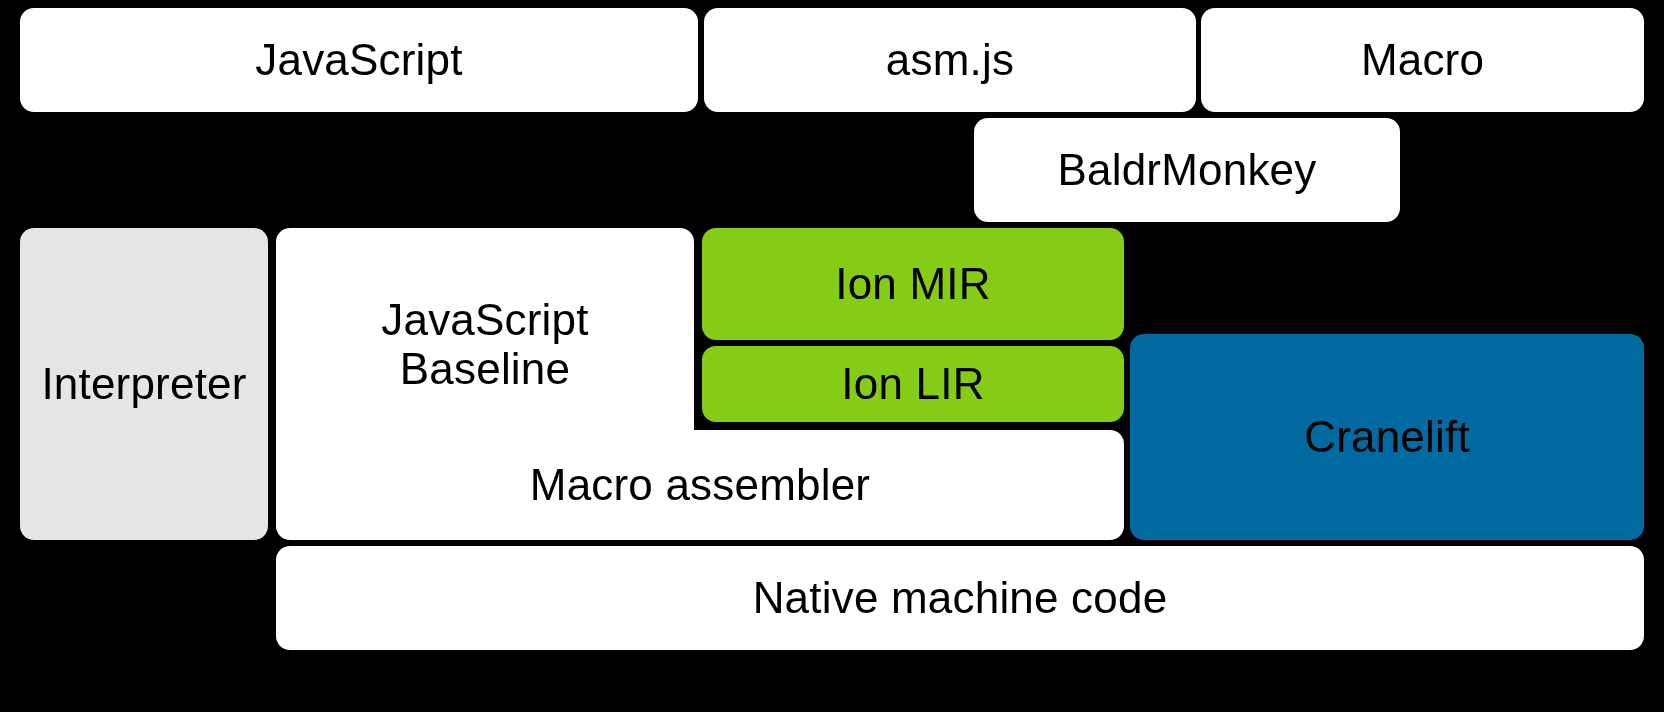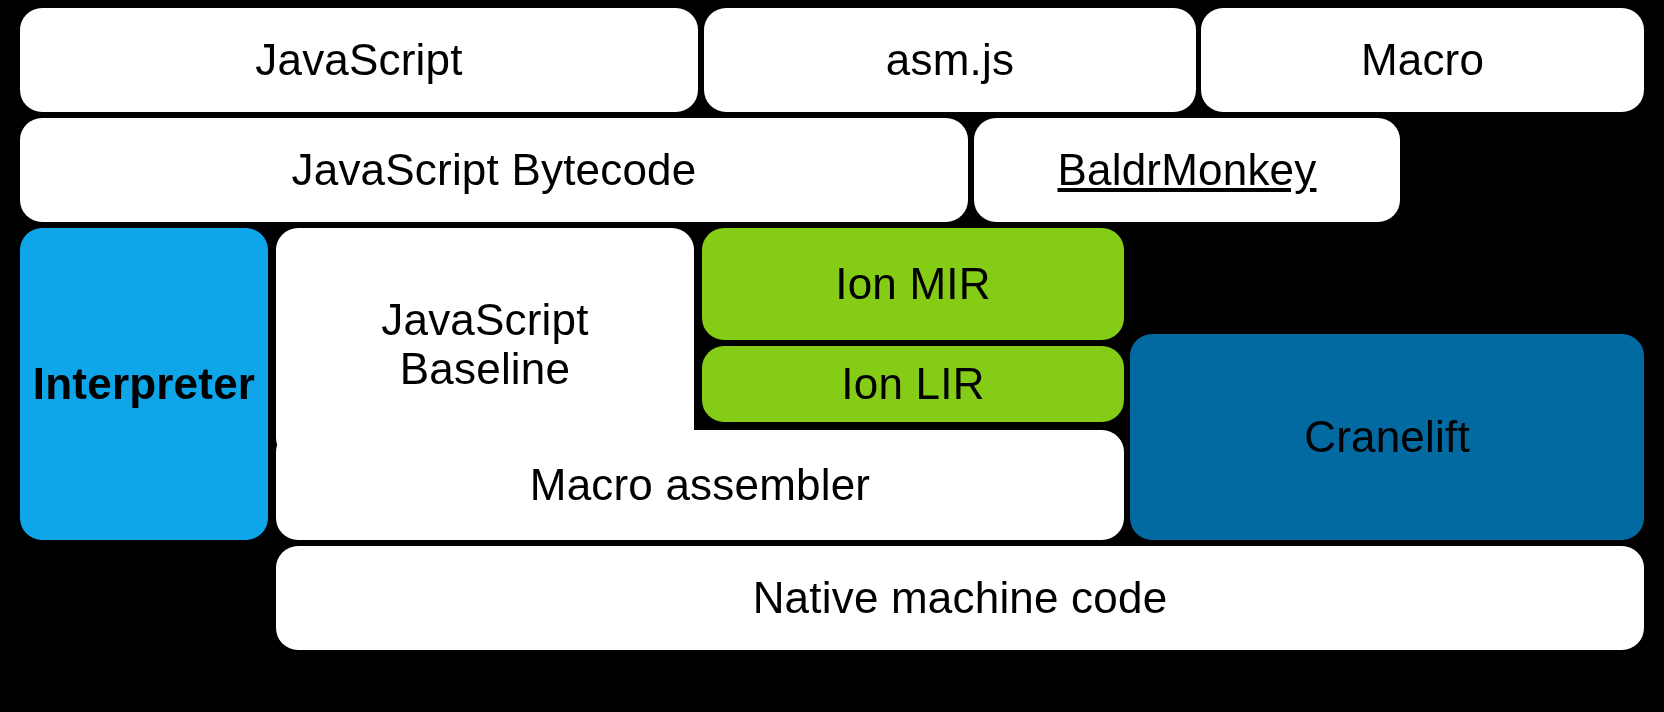--- a/index.html
+++ b/index.html
@@ -15,53 +15,52 @@
   }
   #diagram {
     position: relative;
     width: 1664px;
     height: 712px;
     background: #000000;
   }
   .node {
     position: absolute;
     box-sizing: border-box;
-    border-radius: 22px;
+    border-radius: 14px;
     display: flex;
     align-items: center;
     justify-content: center;
     text-align: center;
     color: #000000;
     font-size: 44px;
     line-height: 1.12;
     font-family: "Liberation Sans", sans-serif;
     font-weight: 400;
     letter-spacing: 0.2px;
     white-space: pre-line;
     user-select: none;
   }
   .fill-white { background: #ffffff; }
-  .fill-gray  { background: #0ea5e9; font-weight: bold; }
+  .fill-gray  { background: #e5e5e5; }
   .fill-green { background: #84cc16; }
   .fill-pink  { background: #0369a1; }
 </style>
 </head>
 <body>
 
 <div id="diagram">
 
   <div class="node fill-white" style="left:20px; top:8px; width:678px; height:104px;">JavaScript</div>
 
   <div class="node fill-white" style="left:704px; top:8px; width:492px; height:104px;">asm.js</div>
 
   <div class="node fill-white" style="left:1201px; top:8px; width:443px; height:104px;">Macro</div>
 
-  <div class="node fill-white" style="left:20px; top:118px; width:948px; height:104px;">JavaScript Bytecode</div>
 
-  <div class="node fill-white" style="left:974px; top:118px; width:426px; height:104px;text-decoration:underline;">BaldrMonkey</div>
+  <div class="node fill-white" style="left:974px; top:118px; width:426px; height:104px;">BaldrMonkey</div>
 
   <div class="node fill-gray" style="left:20px; top:228px; width:248px; height:312px;">Interpreter</div>
 
   <div class="node fill-white" style="left:276px; top:228px; width:418px; height:232px;">JavaScript
 Baseline</div>
 
   <div class="node fill-green" style="left:702px; top:228px; width:422px; height:112px;">Ion MIR</div>
 
   <div class="node fill-green" style="left:702px; top:346px; width:422px; height:76px;">Ion LIR</div>
 

